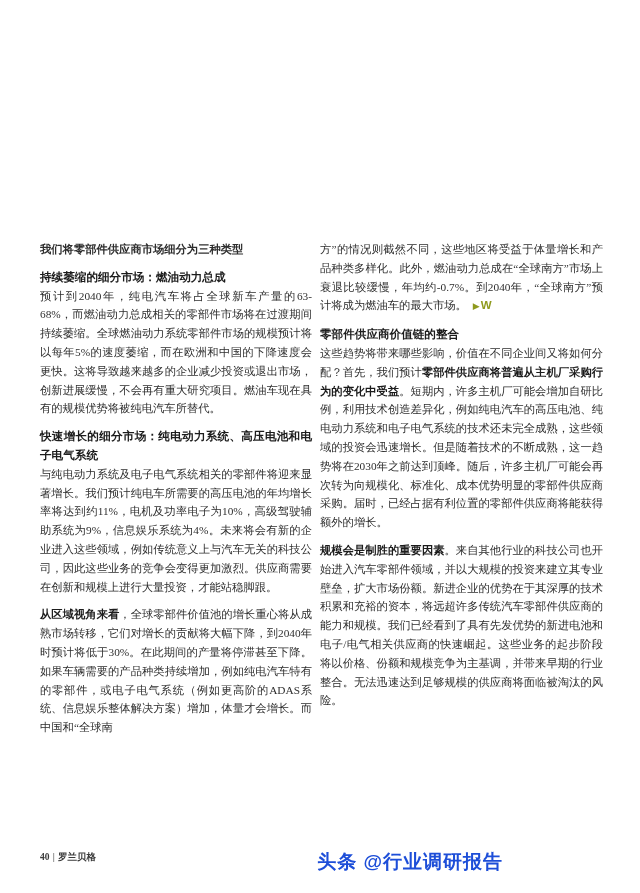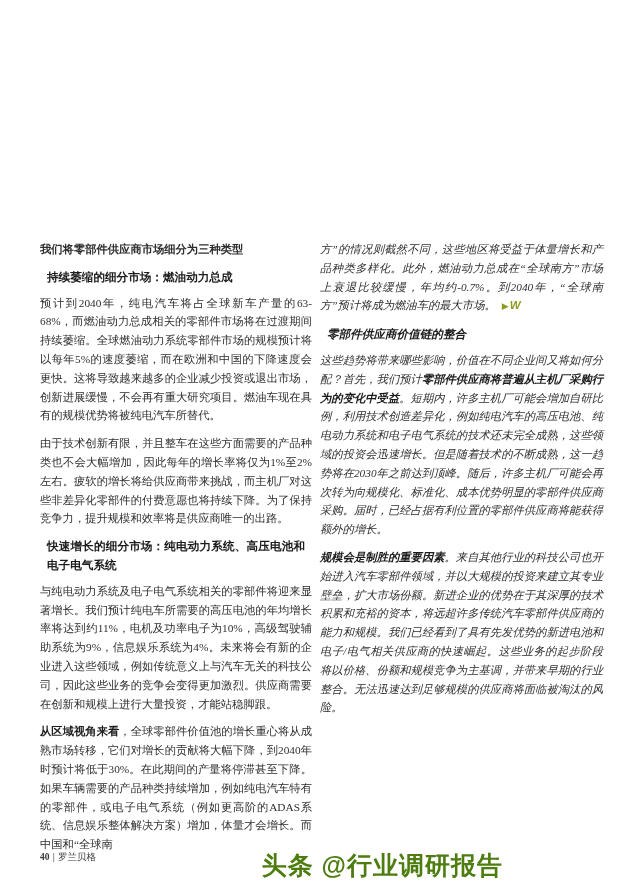--- a/index.html
+++ b/index.html
@@ -12,31 +12,31 @@
   .page { position: relative; width: 515px; height: 893px; background: #fff; }
 
   .columns {
     position: absolute;
     top: 240px; left: 40px;
     width: 563px;
     display: flex;
     gap: 8px;
   }
   .col-left  { width: 272px; }
-  .col-right { width: 283px; font-style: italic; }
+  .col-right { width: 283px; }
 
   .col p {
     margin: 0 0 9px 0;
     font-size: 11.3px;
     line-height: 18.8px;
     color: #2e2e2e;
     text-align: justify;
   }
   .col h3 {
-    margin: 7px;
+    margin: 0;
     font-family: "Liberation Sans", "DejaVu Sans", sans-serif;
     font-weight: 700;
     font-size: 11.6px;
     line-height: 18.8px;
     color: #1c1c1c;
     text-align: justify;
   }
   .intro { color: #222; font-weight: 600; }
 
   .brun {
@@ -57,47 +57,46 @@
 
   .footer {
     position: absolute;
     left: 40px; top: 851px;
     font-family: "Liberation Sans", "DejaVu Sans", sans-serif;
     font-size: 9.5px;
     color: #3a3a3a;
   }
   .footer .pnum { font-weight: 700; font-family: Liberation Serif, serif; }
   .footer .sep  { margin: 0 3px; color: #777; font-weight: 300; }
-  .footer .brand{ font-weight: 400; }
+  .footer .brand{ font-weight: 700; }
 
   .watermark {
     position: absolute;
     right: 12px; top: 849px;
     font-family: "Liberation Sans", "DejaVu Sans", sans-serif;
-    font-size: 25px;
+    font-size: 19px;
     font-weight: 700;
-    color: #4d7c0f;
+    color: #1d4ed8;
     text-shadow: 1px 1px 0 #ffffff, 2px 2px 1px rgba(255,255,255,0.9), -1px -1px 0 rgba(255,255,255,0.7);
     letter-spacing: 1px;
   }
 </style>
 </head>
 <body>
 
 <div class="page">
 
   <div class="columns">
 
     <div class="col col-left">
       <p class="intro">我们将零部件供应商市场细分为三种类型</p>
 
       <h3>持续萎缩的细分市场：燃油动力总成</h3>
       <p>预计到2040年，纯电汽车将占全球新车产量的63-68%，而燃油动力总成相关的零部件市场将在过渡期间持续萎缩。全球燃油动力系统零部件市场的规模预计将以每年5%的速度萎缩，而在欧洲和中国的下降速度会更快。这将导致越来越多的企业减少投资或退出市场，创新进展缓慢，不会再有重大研究项目。燃油车现在具有的规模优势将被纯电汽车所替代。</p>
 
-      <p>由于技术创新有限，并且整车在这些方面需要的产品种类也不会大幅增加，因此每年的增长率将仅为1%至2%左右。疲软的增长将给供应商带来挑战，而主机厂对这些非差异化零部件的付费意愿也将持续下降。为了保持竞争力，提升规模和效率将是供应商唯一的出路。</p>
 
       <h3>快速增长的细分市场：纯电动力系统、高压电池和电子电气系统</h3>
       <p>与纯电动力系统及电子电气系统相关的零部件将迎来显著增长。我们预计纯电车所需要的高压电池的年均增长率将达到约11%，电机及功率电子为10%，高级驾驶辅助系统为9%，信息娱乐系统为4%。未来将会有新的企业进入这些领域，例如传统意义上与汽车无关的科技公司，因此这些业务的竞争会变得更加激烈。供应商需要在创新和规模上进行大量投资，才能站稳脚跟。</p>
 
       <p><span class="brun">从区域视角来看</span><span>，全球零部件价值池的增长重心将从成熟市场转移，它们对增长的贡献将大幅下降，到2040年时预计将低于30%。在此期间的产量将停滞甚至下降。如果车辆需要的产品种类持续增加，例如纯电汽车特有的零部件，或电子电气系统（例如更高阶的ADAS系统、信息娱乐整体解决方案）增加，体量才会增长。而中国和“全球南</span></p>
     </div>
 
     <div class="col col-right">
       <p><span>方”的情况则截然不同，这些地区将受益于体量增长和产品种类多样化。此外，燃油动力总成在“全球南方”市场上衰退比较缓慢，年均约-0.7%。到2040年，“全球南方”预计将成为燃油车的最大市场。</span><span class="marker" style="color: rgb(143, 154, 30);"><span class="tri">▶</span><span class="mw">W</span></span></p>
 

